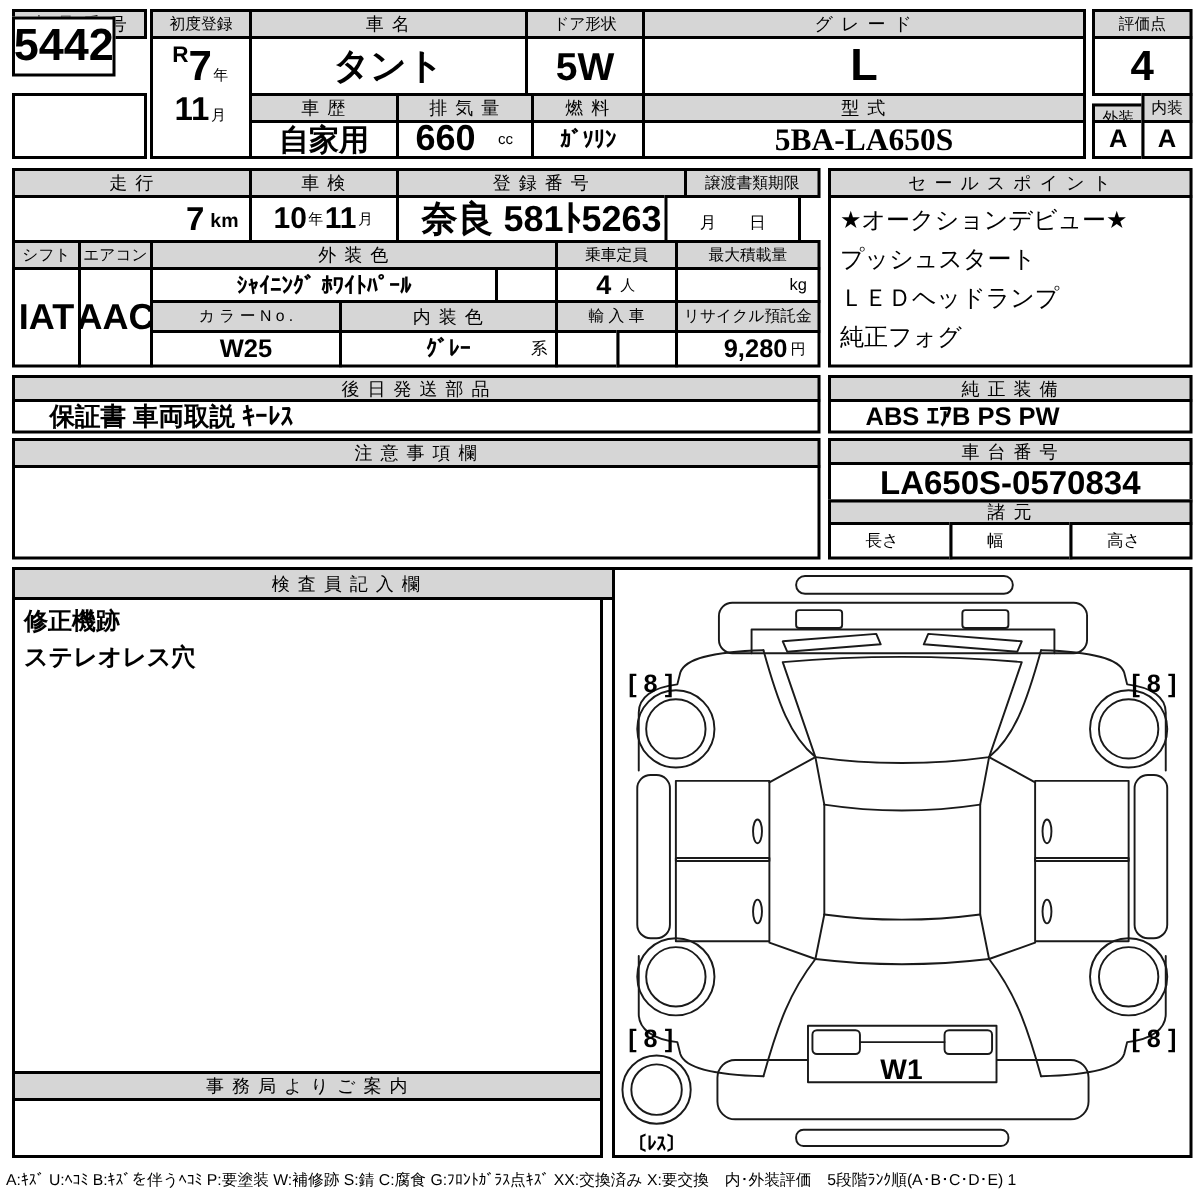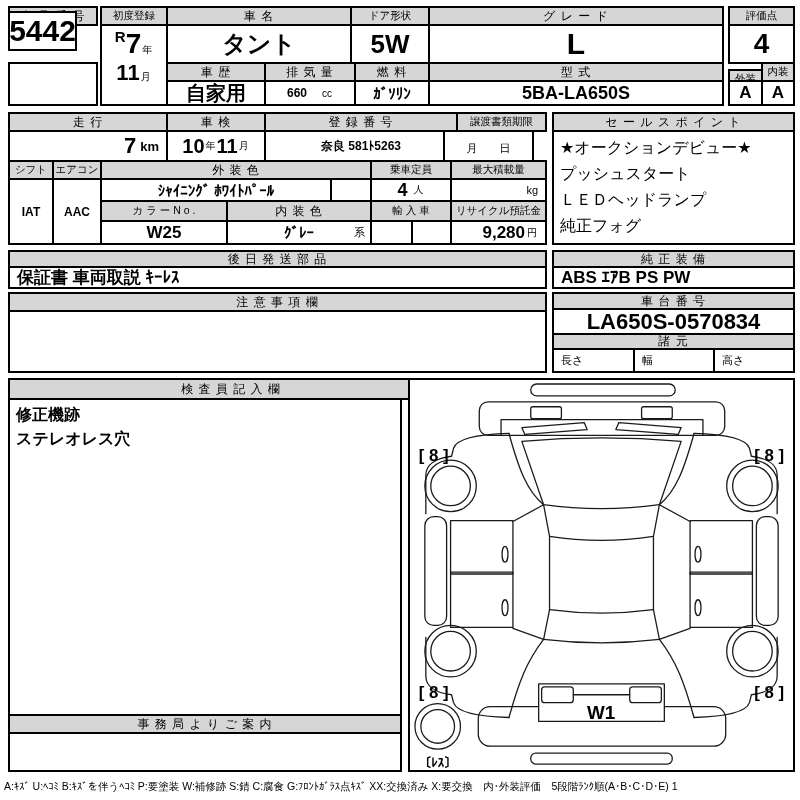--- a/index.html
+++ b/index.html
@@ -3,26 +3,26 @@
 <meta charset="utf-8">
 <style>
   html,body{margin:0;padding:0;background:#fff;}
   #sheet{position:relative;width:800px;height:800px;background:#fff;
          font-family:"Liberation Sans","DejaVu Sans",sans-serif;color:#000;}
   .cell{position:absolute;box-sizing:border-box;border:2px solid #000;background:#fff;
         display:flex;align-items:center;justify-content:center;overflow:hidden;white-space:nowrap;}
   .hdr{background:#d6d6d6;font-size:12px;font-weight:500;letter-spacing:1px;}
   .hdr-sm{font-size:10.5px;letter-spacing:0;}
   .val{font-weight:bold;}
-  .left{justify-content:flex-start;padding-left:7px;}
+  .left{justify-content:flex-start;padding-left:23px;}
   .right{justify-content:flex-end;padding-right:7px;}
   .topleft{align-items:flex-start;justify-content:flex-start;padding:3px 6px;flex-direction:column;}
   .unit{font-size:10px;font-weight:normal;margin:0 1px;}
   .f30{font-size:30px;} .f28{font-size:28px;} .f26{font-size:26px;} .f24{font-size:24px;}
-  .f22{font-size:22px;} .f21{font-size:18px;} .f20{font-size:20px;} .f19{font-size:12px;}
+  .f22{font-size:22px;} .f21{font-size:21px;font-family:Liberation Serif, serif;} .f20{font-size:20px;} .f19{font-size:24px;}
   .f18{font-size:18px;} .f17{font-size:17px;} .f15{font-size:15px;}
   .f13{font-size:13px;} .f11{font-size:11px;font-weight:normal;}
   .lines div{font-weight:normal;font-size:16px;line-height:26px;}
   .lines2 div{font-weight:bold;font-size:16px;line-height:24px;}
   #legend{position:absolute;left:4px;top:780px;width:794px;font-size:10.5px;
           letter-spacing:0;white-space:nowrap;}
   svg text{font-family:"Liberation Sans","DejaVu Sans",sans-serif;font-weight:bold;fill:#000;}
 </style>
 </head>
 <body>

